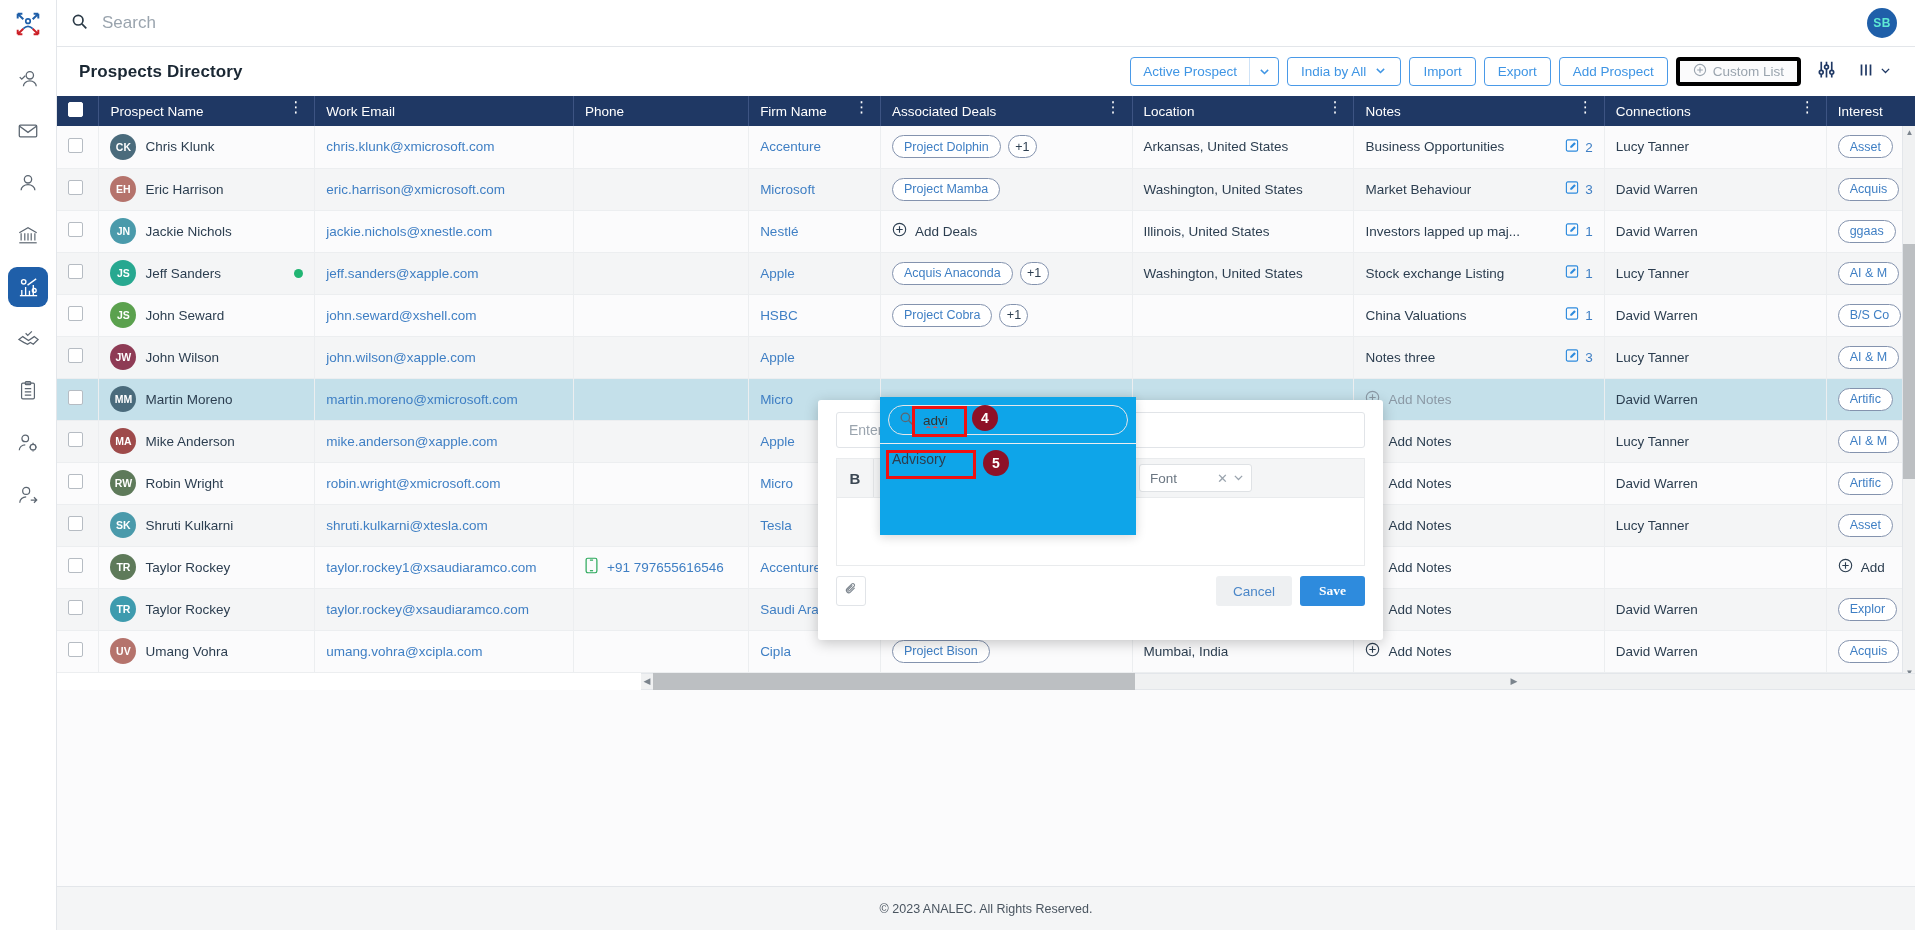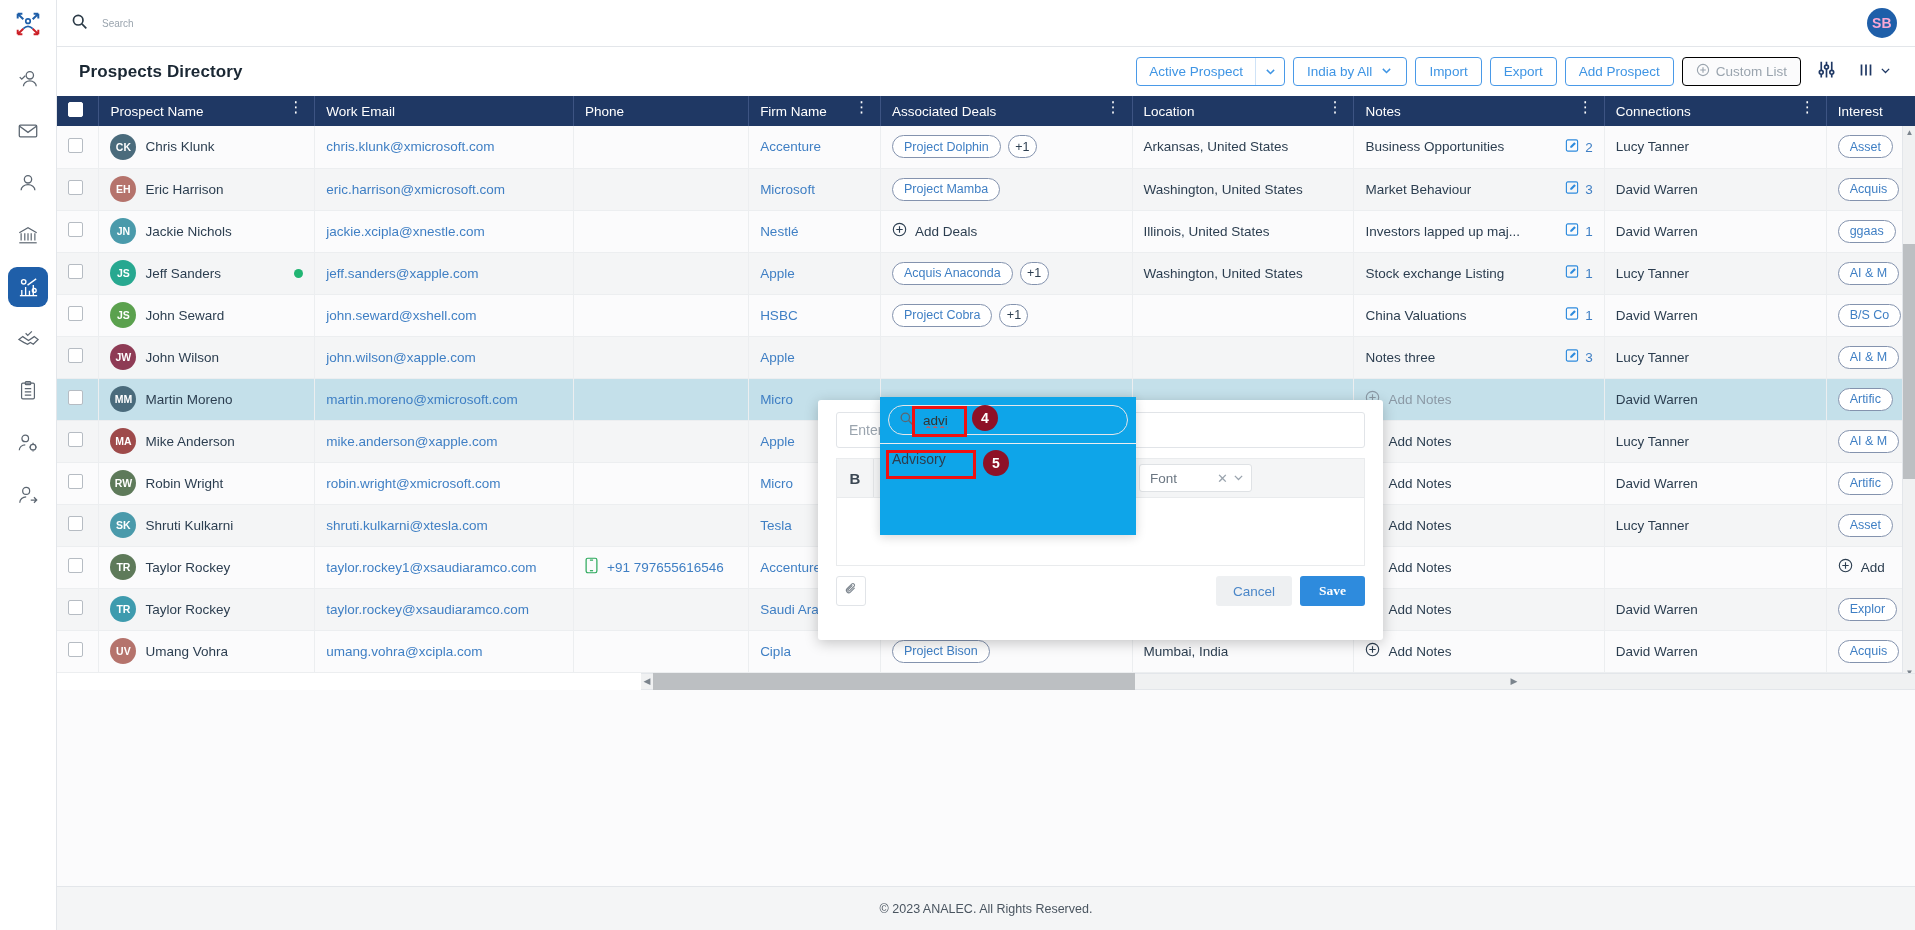--- a/index.html
+++ b/index.html
@@ -38,27 +38,27 @@
   .main { flex: 1 1 auto; display: flex; flex-direction: column; min-width: 0; }
 
   .topbar {
     height: 47px; background: #fff; border-bottom: 1px solid #e3e6ea;
     display: flex; align-items: center; padding: 0 18px 0 14px;
     flex: 0 0 47px;
   }
   .search-wrap { display: flex; align-items: center; gap: 12px; flex: 1 1 auto; }
   .search-input {
     border: none; outline: none; background: transparent;
-    font-size: 10px; color: #6d28d9; width: 420px;
+    font-size: 17px; color: #6d28d9; width: 420px;
     font-family: "Liberation Sans", sans-serif;
   }
   .search-input::placeholder { color: #9aa4ae; }
   .avatar-top {
     width: 30px; height: 30px; border-radius: 50%;
-    background: #1f5fa9; color: #f9a8d4; font-size: 14px; font-weight: bold;
+    background: #1f5fa9; color: #5eead4; font-size: 12px; font-weight: bold;
     display: flex; align-items: center; justify-content: center;
     letter-spacing: .3px;
   }
 
   .page {
     flex: 1 1 auto; background: #fbfbfc; display: flex; flex-direction: column;
     min-height: 0;
   }
 
   .page-head {
@@ -74,21 +74,21 @@
     background: #fff; color: #3f95e4; font-size: 13.5px;
     display: flex; align-items: center; padding: 0 13px; cursor: pointer;
     white-space: nowrap; font-family: "Liberation Sans", sans-serif;
   }
   .btn-split { display: flex; align-items: stretch; border: 1px solid #4a9ae8; border-radius: 4px; height: 29px; }
   .btn-split .lbl { display:flex; align-items:center; padding: 0 12px; color:#3f95e4; font-size:13.5px; cursor:pointer;}
   .btn-split .sep { width: 1px; background: #cfe3f7; }
   .btn-split .car { display:flex; align-items:center; justify-content:center; width: 28px; cursor:pointer;}
   .btn.has-caret { gap: 8px; }
   .btn-muted {
-    border: 1px solid #000000; color: #9aa4ae; background: #fbfbfc; gap: 6px;
+    border: 4px solid #000000; color: #9aa4ae; background: #fbfbfc; gap: 6px;
   }
   .icon-btn {
     width: 34px; height: 30px; display:flex; align-items:center; justify-content:center;
     cursor: pointer;
   }
   .icon-btn.caret { width: 46px; gap: 4px; }
 
   
   .table-area { flex: 1 1 auto; position: relative; padding: 0 0 0 0; min-height:0; display:flex; flex-direction:column;}
   .grid-wrap { position: relative; margin: 0 0 0 0; }
@@ -538,21 +538,21 @@
                   <td><span class="pill">Acquis</span></td>
                 </tr>
                 <tr>
                   <td><span class="cb"></span></td>
                   <td>
                     <div class="namecell">
                       <span class="av" style="background:#4a9aab">JN</span>
                       <span>Jackie Nichols</span>
                     </div>
                   </td>
-                  <td><a class="lnk">jackie.xcipla@xnestle.com</a></td>
+                  <td><a class="lnk">jackie.nichols@xnestle.com</a></td>
                   <td></td>
                   <td><a class="lnk">Nestlé</a></td>
                   <td><span class="addlink"><span><svg width="15" height="15" viewBox="0 0 16 16" fill="none" stroke="currentColor" stroke-width="1.2">
                           <circle cx="8" cy="8" r="6.6"></circle>
                           <path d="M8 4.6v6.8M4.6 8h6.8"></path>
                         </svg></span>Add Deals</span></td>
                   <td>Illinois, United States</td>
                   <td style="position:relative;"><span>Investors lapped up maj...</span><span class="notecount" style="position:absolute;right:11px;top:50%;transform:translateY(-50%);"><span><svg width="14" height="14" viewBox="0 0 16 16" fill="none" stroke="#2e8bdd" stroke-width="1.3">
                           <rect x="1.6" y="1.6" width="12.8" height="12.8" rx="1.6"></rect>
                           <path d="M10.6 4.2L6 8.8v1.8h1.8l4.6-4.6z" fill="#2e8bdd" stroke="none"></path>

